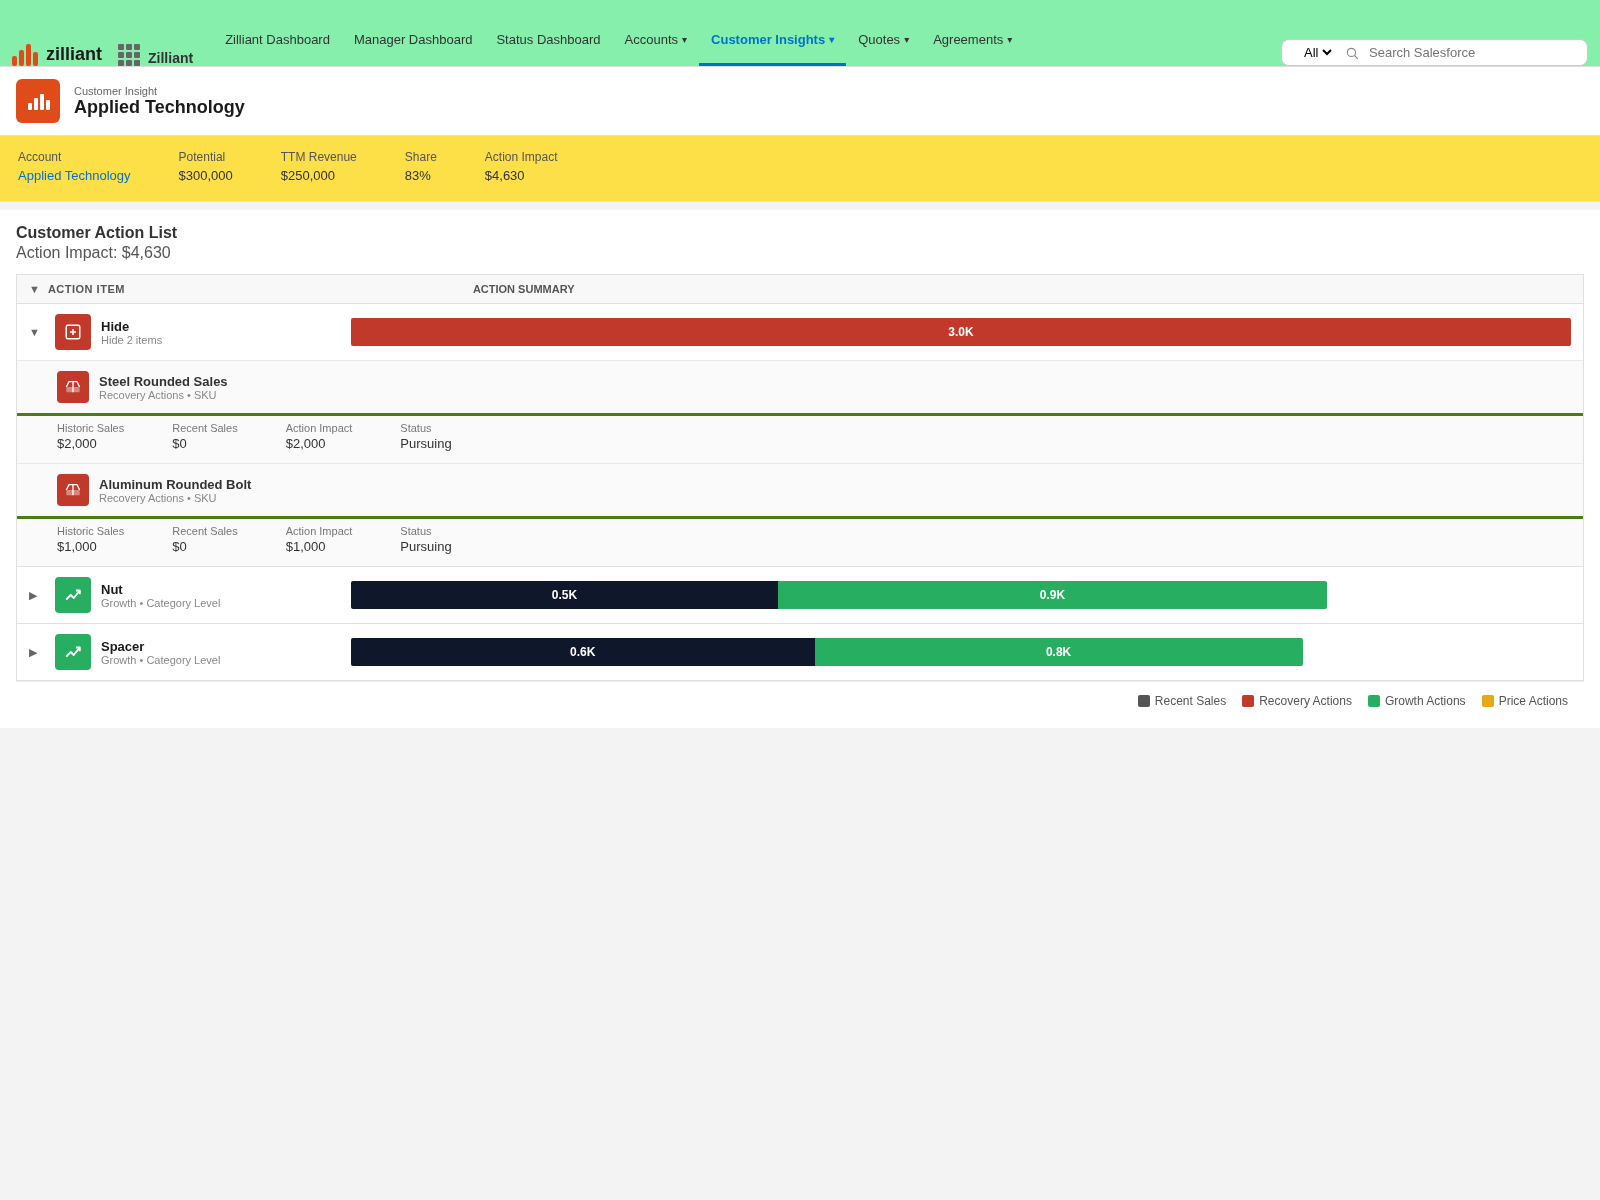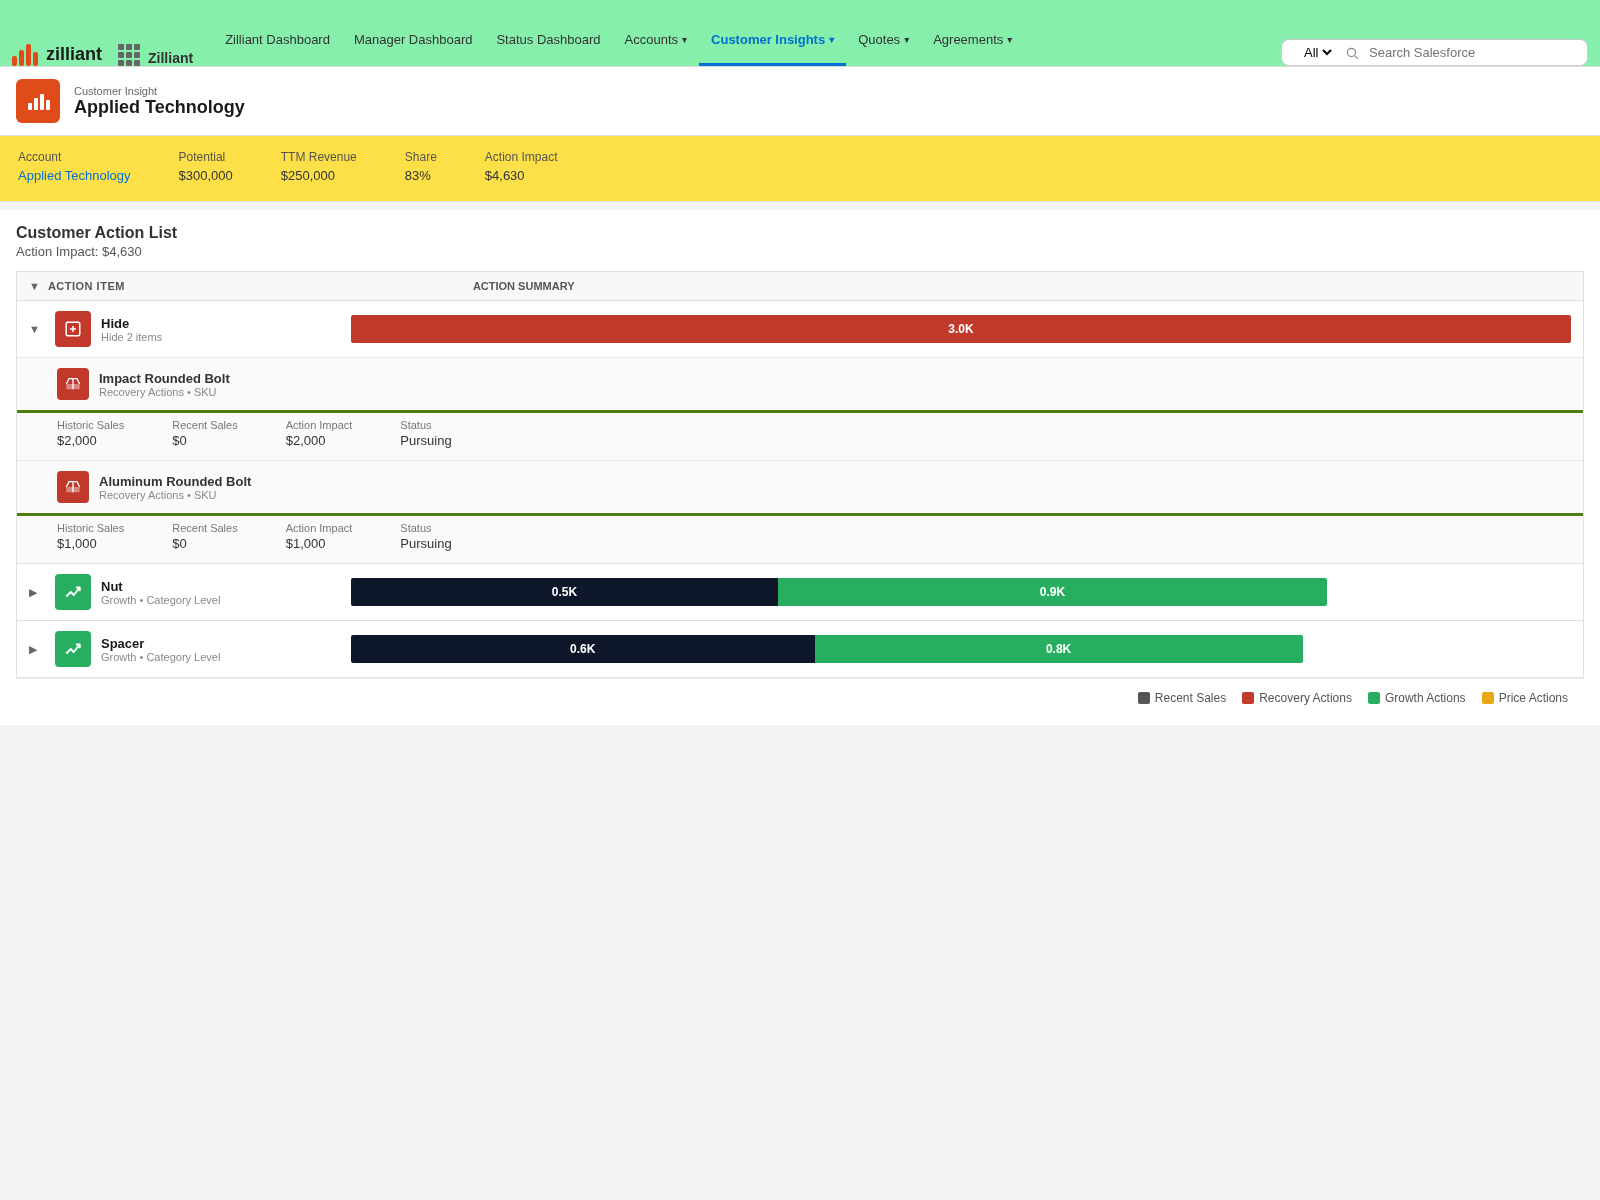--- a/index.html
+++ b/index.html
@@ -37,21 +37,21 @@
     .summary-section { background: #fde047; padding: 14px 18px 18px; border-bottom: 1px solid #e0e0e0; }
     .summary-table { display: flex; gap: 0; }
     .summary-col { margin-right: 48px; }
     .summary-col .label { font-size: 12px; color: #555; margin-bottom: 4px; }
     .summary-col .value { font-size: 13px; color: #333; font-weight: 500; }
     .summary-col .value.link { color: #0070d2; cursor: pointer; }
 
     
     .action-list-section { background: #fff; margin-top: 8px; padding: 14px 16px 8px; }
     .action-list-title { font-size: 16px; font-weight: 700; margin-bottom: 2px; }
-    .action-list-subtitle { font-size: 13px; color: #555; margin-bottom: 12px; }
+    .action-list-subtitle { font-size: 16px; color: #555; margin-bottom: 12px; }
 
     
     .table-header { display: flex; align-items: center; background: #f8f8f8; border: 1px solid #e0e0e0; padding: 8px 12px; gap: 8px; }
     .th-chevron { font-size: 11px; color: #666; cursor: pointer; }
     .th-label { font-size: 11px; font-weight: 700; color: #555; text-transform: uppercase; letter-spacing: 0.5px; }
     .th-action-summary { margin-left: 340px; font-size: 11px; font-weight: 700; color: #555; text-transform: uppercase; }
 
     
     .action-row { border: 1px solid #e0e0e0; border-top: none; }
     .action-row-main { display: flex; align-items: center; padding: 10px 12px; gap: 10px; cursor: pointer; }
@@ -224,21 +224,21 @@
       <div class="sub-row">
         <div class="sub-row-header">
           <div class="sub-row-icon recovery">
             <svg width="16" height="16" viewBox="0 0 24 24">
                 <polyline points="22,12 18,4 6,4 2,12" fill="none" stroke="#fff" stroke-width="2"></polyline>
                 <rect x="2" y="12" width="20" height="8" rx="1" fill="#fff" opacity="0.4"></rect>
                 <line x1="12" y1="4" x2="12" y2="20" stroke="#fff" stroke-width="2"></line>
               </svg>
           </div>
           <div>
-            <div class="sub-row-name">Impact Rounded Bolt</div>
+            <div class="sub-row-name">Steel Rounded Sales</div>
             <div class="sub-row-type">Recovery Actions • SKU</div>
           </div>
         </div>
         <div class="sub-row-details">
           <div class="detail-col">
             <div class="detail-label">Historic Sales</div>
             <div class="detail-value">$2,000</div>
           </div>
           <div class="detail-col">
             <div class="detail-label">Recent Sales</div>

